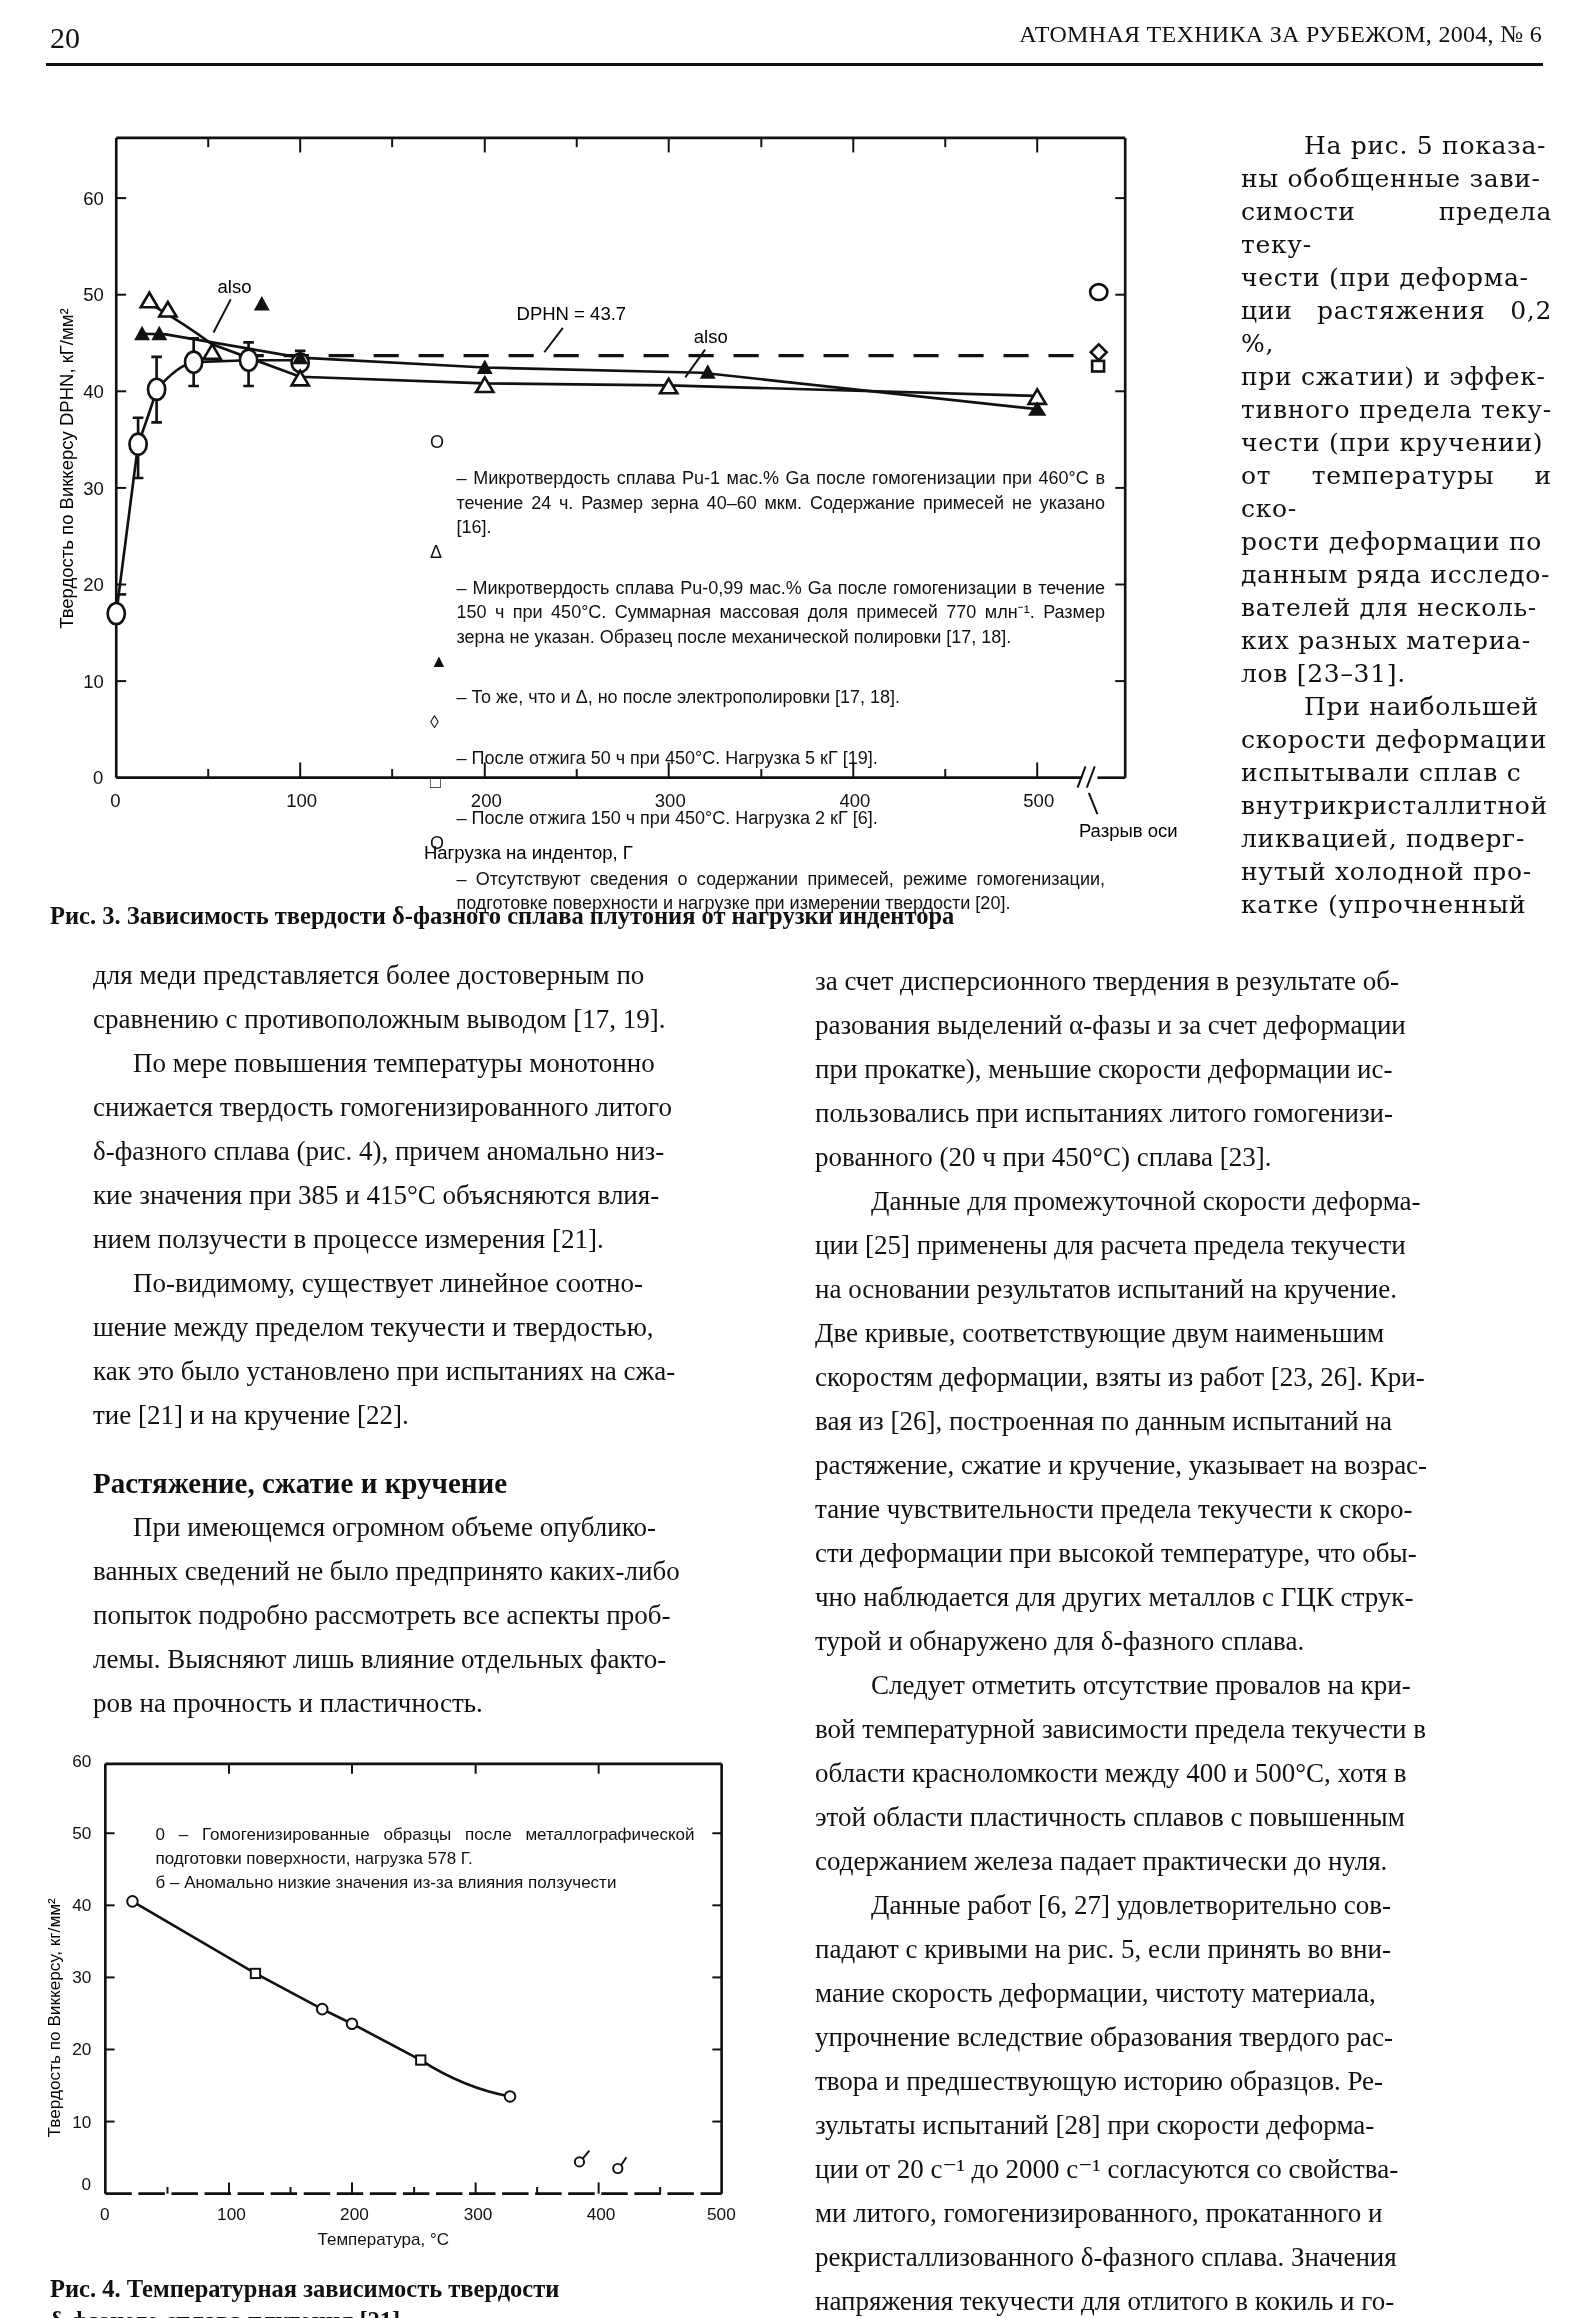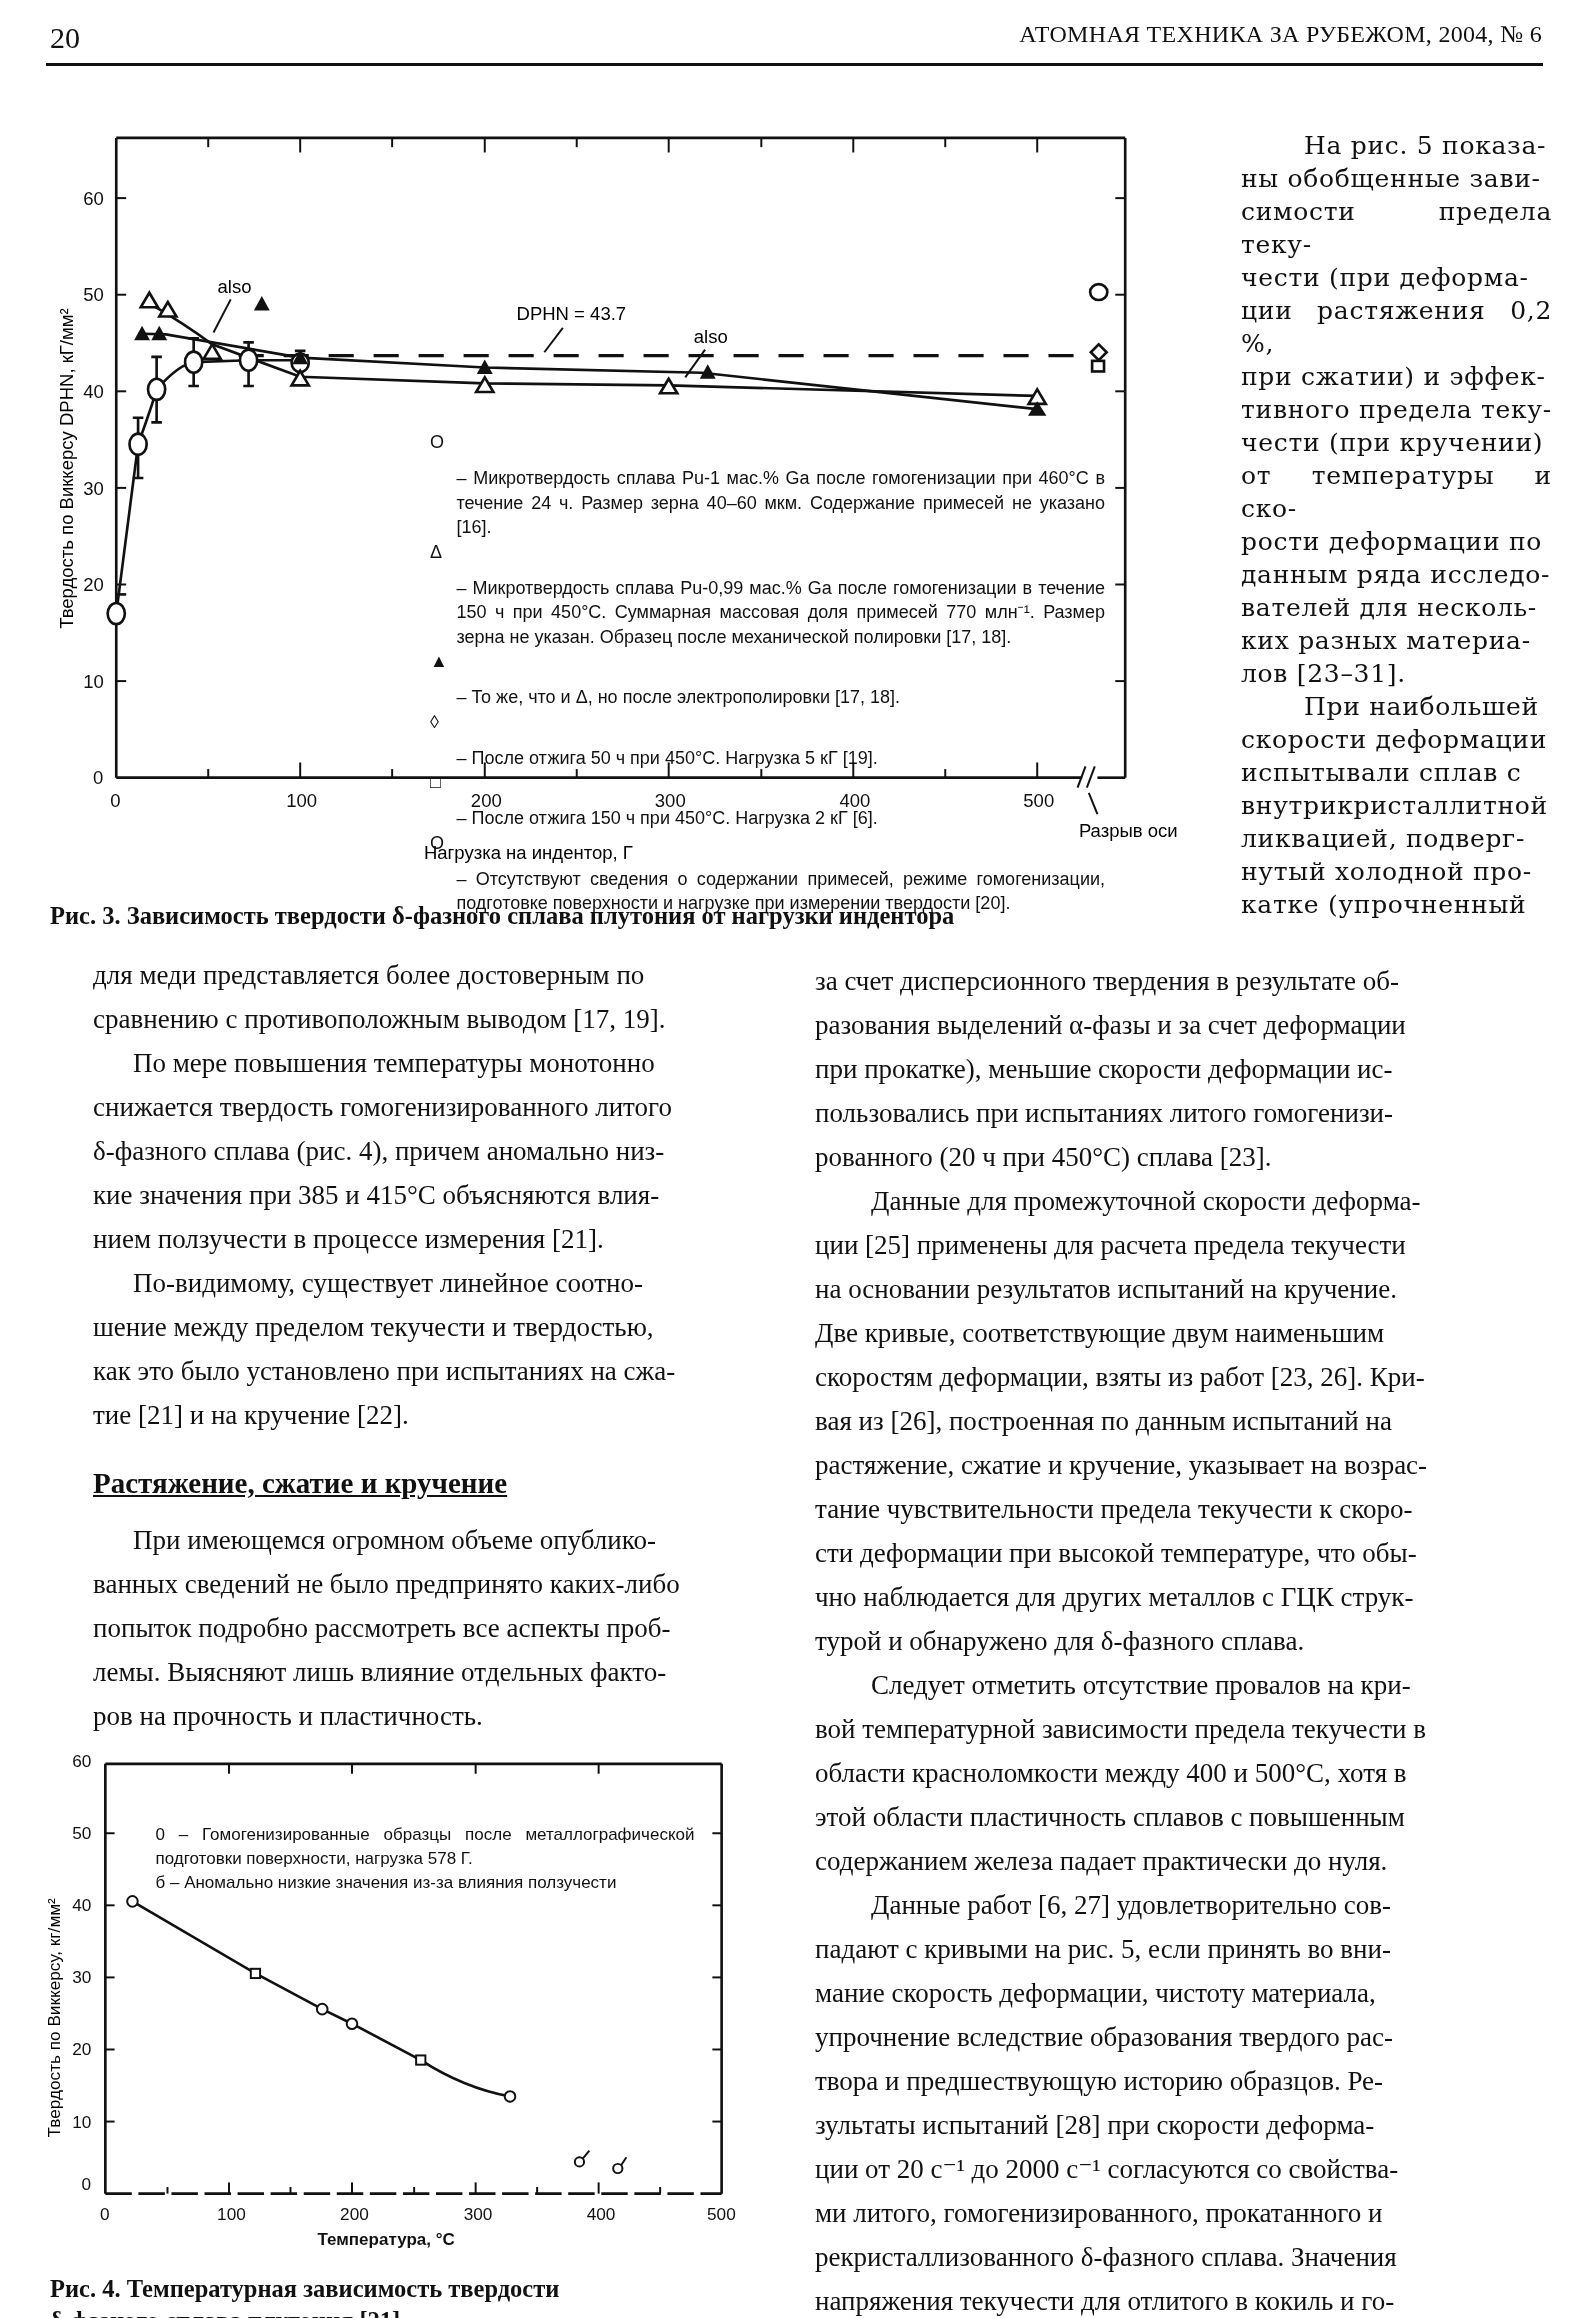--- a/index.html
+++ b/index.html
@@ -212,21 +212,21 @@
   <div>сравнению с противоположным выводом [17, 19].</div>
   <div style="text-indent:40px">По мере повышения температуры монотонно</div>
   <div>снижается твердость гомогенизированного литого</div>
   <div>δ-фазного сплава (рис. 4), причем аномально низ-</div>
   <div>кие значения при 385 и 415°С объясняются влия-</div>
   <div>нием ползучести в процессе измерения [21].</div>
   <div style="text-indent:40px">По-видимому, существует линейное соотно-</div>
   <div>шение между пределом текучести и твердостью,</div>
   <div>как это было установлено при испытаниях на сжа-</div>
   <div>тие [21] и на кручение [22].</div>
-  <div class="sect" style="margin-top:24px;margin-bottom:13px;text-decoration:underline;">Растяжение, сжатие и кручение</div>
+  <div class="sect" style="margin-top:24px;margin-bottom:0;">Растяжение, сжатие и кручение</div>
   <div style="text-indent:40px">При имеющемся огромном объеме опублико-</div>
   <div>ванных сведений не было предпринято каких-либо</div>
   <div>попыток подробно рассмотреть все аспекты проб-</div>
   <div>лемы. Выясняют лишь влияние отдельных факто-</div>
   <div>ров на прочность и пластичность.</div>
 </div>
 
 <div class="abs para" style="left:815px;top:959px;width:727px;">
   <div>за счет дисперсионного твердения в результате об-</div>
   <div>разования выделений α-фазы и за счет деформации</div>
@@ -326,20 +326,20 @@
     </g>
     <g stroke="#111" stroke-width="3">
       <line x1="840" y1="692" x2="850" y2="680"></line>
       <line x1="898" y1="702" x2="906" y2="690"></line>
     </g>
   </svg>
   <div class="abs legend4" style="left:129px;top:79px;width:539px;">
     <div>0 – Гомогенизированные образцы после металлографической подготовки поверхности, нагрузка 578 Г.</div>
     <div>б – Аномально низкие значения из-за влияния ползучести</div>
   </div>
-  <div class="abs" style="left:291px;top:529px;font-family:'Liberation Sans',sans-serif;font-size:17px;font-weight:bold;">Температура, °С</div>
+  <div class="abs" style="left:291px;top:529px;font-family:'Liberation Sans',sans-serif;font-size:17px;">Температура, °С</div>
 </div>
 
 <div class="abs cap" style="left:50px;top:2253px;width:728px;">
   <div>Рис. 4. Температурная зависимость твердости</div>
   <div>δ-фазного сплава плутония [21]</div>
 </div>
 
 
 </body></html>

